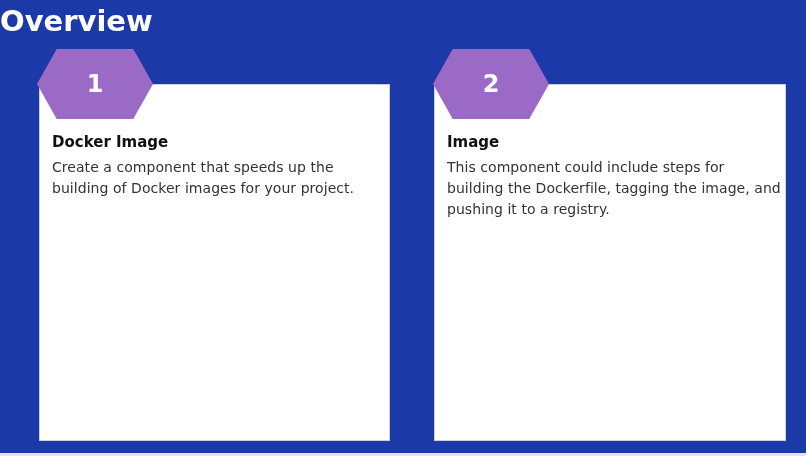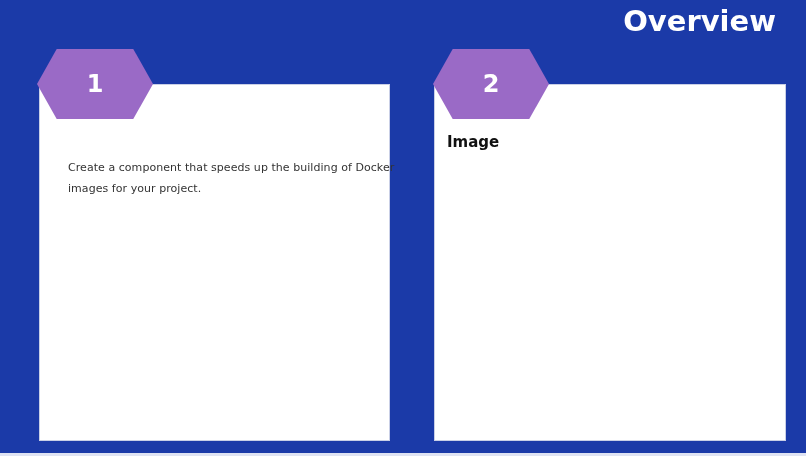--- a/index.html
+++ b/index.html
@@ -8,61 +8,63 @@
       background: #1b3aa8;
       font-family: "DejaVu Sans", sans-serif;
       position: relative;
     }
     .bottom-strip {
       position: absolute; left: 0; top: 453px; width: 806px; height: 3px;
       background: #dfe3f3;
     }
     .title {
       position: absolute; left: 0; top: 1px; width: 776px;
-      text-align: right; color: #ffffff;
+      text-align: left; color: #ffffff;
       font-family: "DejaVu Sans", sans-serif; font-weight: bold;
       font-size: 29px; line-height: 40px;
     }
     .card {
       position: absolute; top: 84px; width: 351px; height: 357px;
       background: #ffffff; box-sizing: border-box;
       border: 1px solid #c9cfe6;
     }
     .card-1 { left: 39px; }
     .card-2 { left: 434px; width: 352px; }
     .card-heading {
       position: absolute; left: 12px; top: 47px;
       font-family: "DejaVu Sans", sans-serif; font-weight: bold;
       font-size: 15px; color: #111111; line-height: 20px;
     }
     .card-body {
-      position: absolute; left: 28px; top: 72px; width: 335px;
+      position: absolute; left: 12px; top: 72px; width: 335px;
       font-family: "DejaVu Sans", sans-serif;
-      font-size: 11px; color: #333333; line-height: 21px;
+      font-size: 14px; color: #333333; line-height: 21px;
       letter-spacing: 0.05px;
     }
     .hex {
       position: absolute; top: 49px; width: 116px; height: 70px;
       background: #9a6ac6;
       clip-path: polygon(17% 0%, 83% 0%, 100% 50%, 83% 100%, 17% 100%, 0% 50%);
       display: flex; align-items: center; justify-content: center;
       color: #ffffff; font-weight: bold; font-size: 24px;
       font-family: "DejaVu Sans", sans-serif;
     }
     .hex-1 { left: 37px; }
     .hex-2 { left: 433px; }
   </style>
 </head>
 <body>
 
 <div class="title">Overview</div>
 
 <div class="card card-1">
+  <div class="card-heading">Docker Image</div>
   <div class="card-body">Create a component that speeds up the building of Docker images for your project.</div>
 </div>
 <div class="hex hex-1">1</div>
 
 <div class="card card-2">
   <div class="card-heading">Image</div>
+  <div class="card-body">This component could include steps for building the Dockerfile, tagging the image, and pushing it to a registry.</div>
 </div>
 <div class="hex hex-2">2</div>
 
 <div class="bottom-strip"></div>
 
 </body></html>

